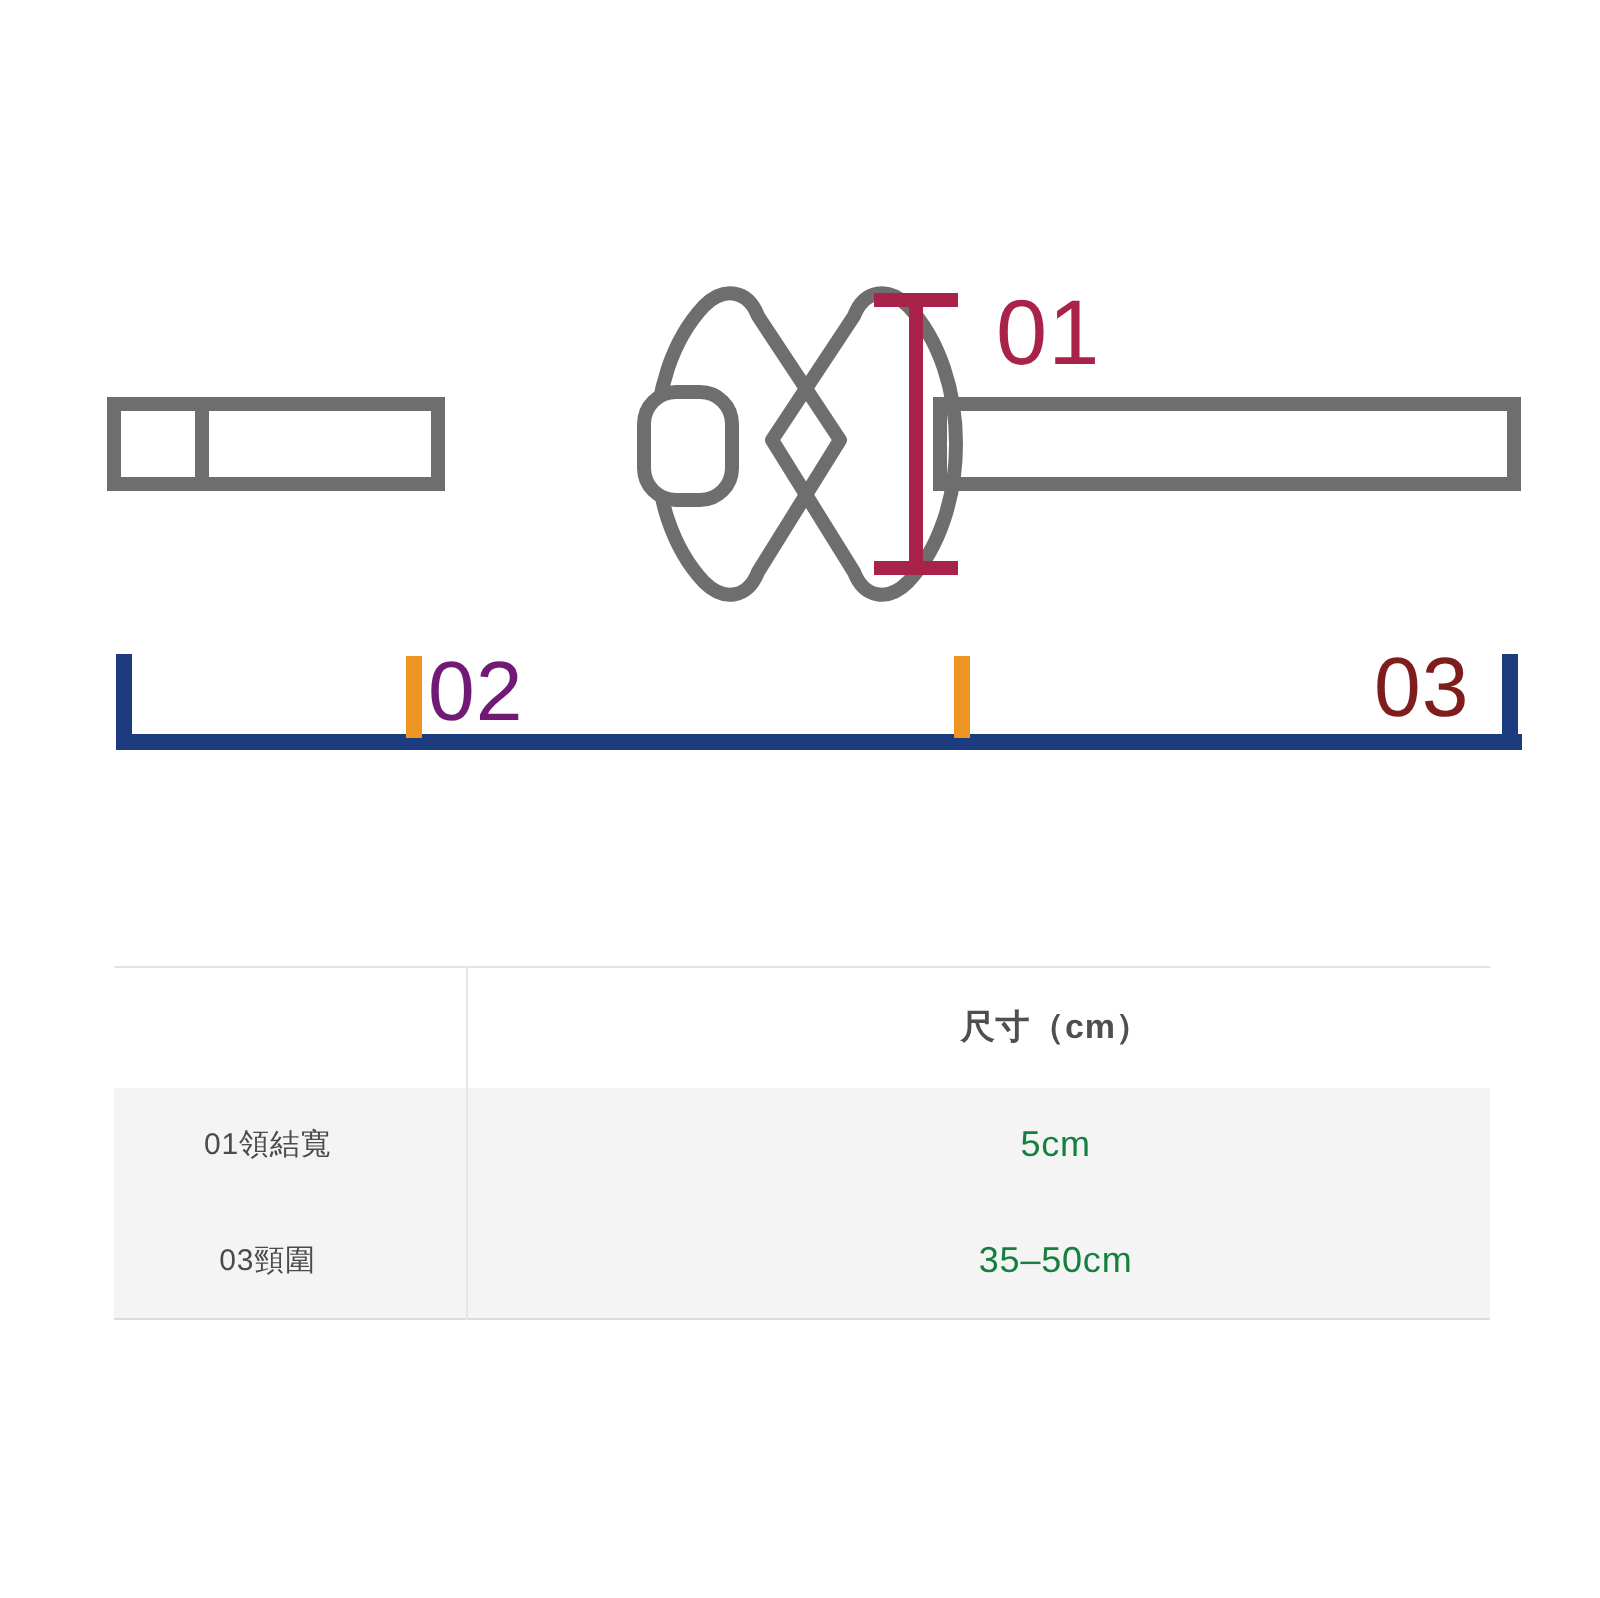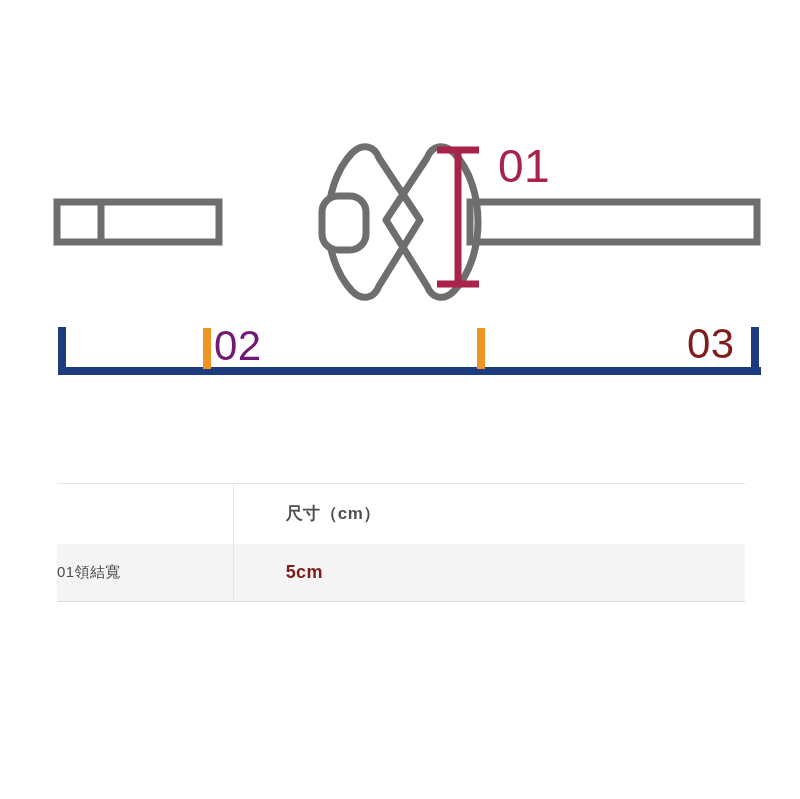--- a/index.html
+++ b/index.html
@@ -77,42 +77,42 @@
   #size-table col.c2 { width: 74.4%; }
 
   #size-table tr { height: 58px; }
   #size-table th,
   #size-table td {
     padding: 0;
     vertical-align: middle;
     font-weight: 400;
   }
   #size-table .col-left {
-    text-align: left;
+    text-align: center;
     padding-right: 22px;
     color: #4b4b4b;
     font-size: 15px;
     border-right: 1px solid #e6e6e6;
     letter-spacing: 0.4px;
   }
   #size-table .col-right {
-    text-align: left;
-    padding-left: 52px;
+    text-align: center;
+    padding-left: 77px;
     letter-spacing: 0.4px;
   }
   #size-table thead th.col-right {
     color: #4f4f4f;
     font-size: 17px;
     font-weight: 700;
   }
   #size-table thead th.col-left { border-right: 1px solid #e6e6e6; }
   #size-table tbody td.col-right {
-    color: #7f1d1d;
+    color: #15803d;
     font-size: 18px;
-    font-weight: 700;
+    font-weight: 400;
   }
   #size-table tbody tr.shaded { background: #f4f4f4; }
   #size-table thead tr { background: #ffffff; height: 60px; }
 </style>
 </head>
 <body>
 
 <div id="diagram-area">
 
   <svg id="diagram-svg" width="800" height="420" viewBox="0 0 800 420" xmlns="http://www.w3.org/2000/svg">
@@ -179,15 +179,19 @@
       <tr>
         <th class="col-left"></th>
         <th class="col-right">尺寸（cm）</th>
       </tr>
     </thead>
     <tbody>
       <tr class="shaded">
         <td class="col-left">01領結寬</td>
         <td class="col-right">5cm</td>
       </tr>
+      <tr class="shaded">
+        <td class="col-left">03頸圍</td>
+        <td class="col-right">35–50cm</td>
+      </tr>
     </tbody>
   </table>
 </div>
 
 </body></html>

